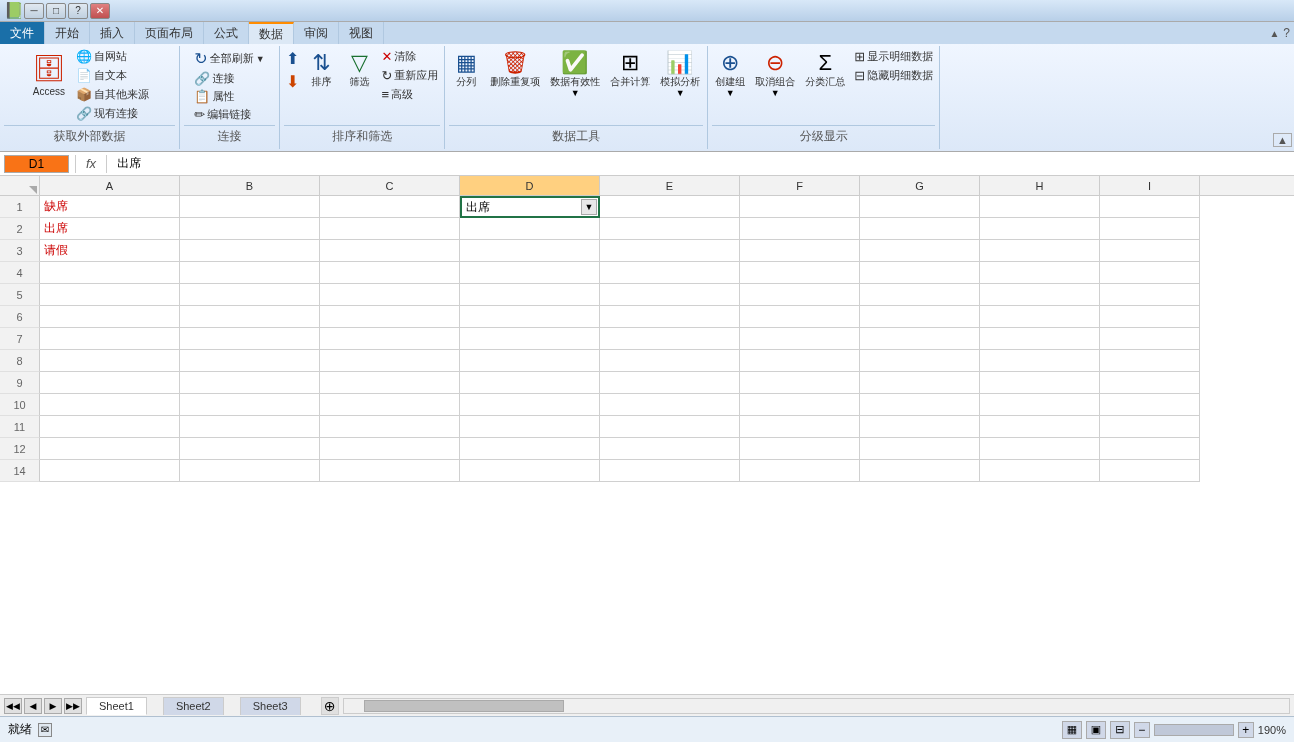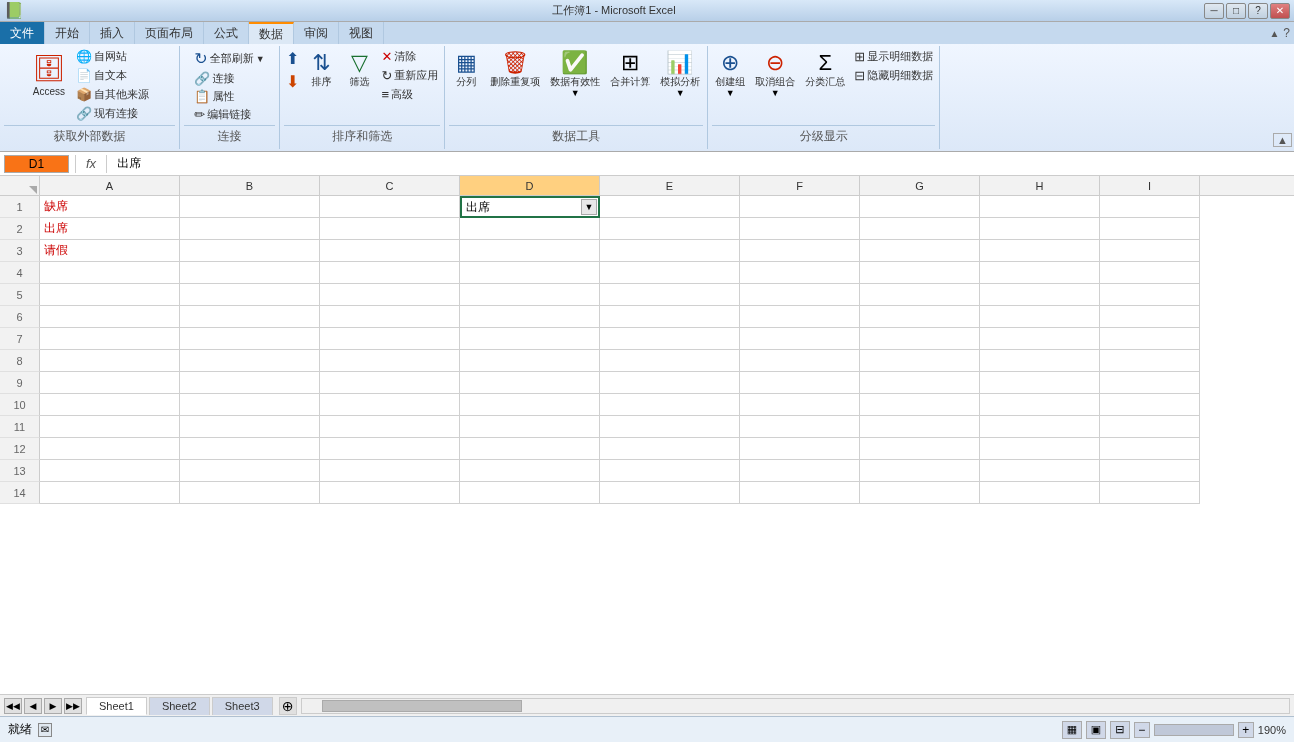--- a/index.html
+++ b/index.html
@@ -50,21 +50,21 @@
     .cell { border-right: 1px solid #d0d0d0; border-bottom: 1px solid #d0d0d0; height: 22px; font-size: 12px; display: flex; align-items: center; padding: 0 4px; position: relative; overflow: visible; }
     .cell.active-cell { border: 2px solid #217346; }
     .cell.col-d { background: #fff; }
     .cell-text-red { color: #cc0000; }
     .dropdown-btn { position: absolute; right: 1px; top: 50%; transform: translateY(-50%); width: 16px; height: 16px; background: #e8e8e8; border: 1px solid #aaa; display: flex; align-items: center; justify-content: center; font-size: 9px; cursor: pointer; }
 
     
     .sheet-tabs-bar { height: 22px; background: #f0f0f0; border-top: 1px solid #ccc; display: flex; align-items: center; }
     .sheet-nav { display: flex; gap: 2px; padding: 0 4px; }
     .sheet-nav-btn { width: 18px; height: 16px; border: 1px solid #aaa; background: #e0e0e0; display: flex; align-items: center; justify-content: center; font-size: 9px; cursor: pointer; }
-    .sheet-tabs { display: flex; gap: 2px; }
+    .sheet-tabs { display: flex; gap: 16px; }
     .sheet-tab { padding: 2px 12px; border: 1px solid #ccc; border-bottom: none; background: #d0d8e8; cursor: pointer; font-size: 11px; color: #333; }
     .sheet-tab.active { background: #fff; border-bottom: 1px solid #fff; }
     .sheet-tab-add { width: 18px; height: 18px; border: 1px solid #ccc; background: #e0e0e0; display: flex; align-items: center; justify-content: center; font-size: 14px; cursor: pointer; margin-left: 4px; }
     .scrollbar-h { flex: 1; height: 16px; background: #f0f0f0; margin: 3px 4px; border: 1px solid #ccc; display: flex; align-items: center; }
     .scrollbar-thumb { width: 200px; height: 12px; background: #c0c0c0; border: 1px solid #aaa; margin-left: 20px; }
 
     
     .status-bar { height: 26px; background: #e8f0f8; border-top: 1px solid #b0c0d0; display: flex; align-items: center; padding: 8px 8px; gap: 8px; }
     .status-left { display: flex; align-items: center; gap: 6px; flex: 1; }
     .status-right { display: flex; align-items: center; gap: 4px; }
@@ -91,21 +91,20 @@
     .corner-cell { width: 40px; min-width: 40px; height: 20px; background: #f2f2f2; border-right: 1px solid #ccc; border-bottom: 1px solid #ccc; }
     .icon-box-lg { width: 36px; height: 36px; display: flex; align-items: center; justify-content: center; font-size: 22px; }
   </style>
 </head>
 <body>
 
 <div class="title-bar">
   <div class="title-bar-left">
     <span style="font-size:16px;">📗</span>
   </div>
-  <div class="title-bar-title">工作簿1 - Microsoft Excel</div>
   <div class="title-bar-controls">
     <div class="title-btn">─</div>
     <div class="title-btn">□</div>
     <div class="title-btn">?</div>
     <div class="title-btn" style="background:linear-gradient(to bottom,#e08080,#c05050);color:#fff;">✕</div>
   </div>
 </div>
 
 <div class="ribbon">
   <div class="ribbon-tabs">
@@ -453,32 +452,20 @@
         <div class="cell col-b"></div>
         <div class="cell col-c"></div>
         <div class="cell col-d"></div>
         <div class="cell col-e"></div>
         <div class="cell col-f"></div>
         <div class="cell col-g"></div>
         <div class="cell col-h"></div>
         <div class="cell col-i"></div>
       </div>
     <div class="row">
-        <div class="row-num">13</div>
-        <div class="cell col-a"></div>
-        <div class="cell col-b"></div>
-        <div class="cell col-c"></div>
-        <div class="cell col-d"></div>
-        <div class="cell col-e"></div>
-        <div class="cell col-f"></div>
-        <div class="cell col-g"></div>
-        <div class="cell col-h"></div>
-        <div class="cell col-i"></div>
-      </div>
-    <div class="row">
         <div class="row-num">14</div>
         <div class="cell col-a"></div>
         <div class="cell col-b"></div>
         <div class="cell col-c"></div>
         <div class="cell col-d"></div>
         <div class="cell col-e"></div>
         <div class="cell col-f"></div>
         <div class="cell col-g"></div>
         <div class="cell col-h"></div>
         <div class="cell col-i"></div>

